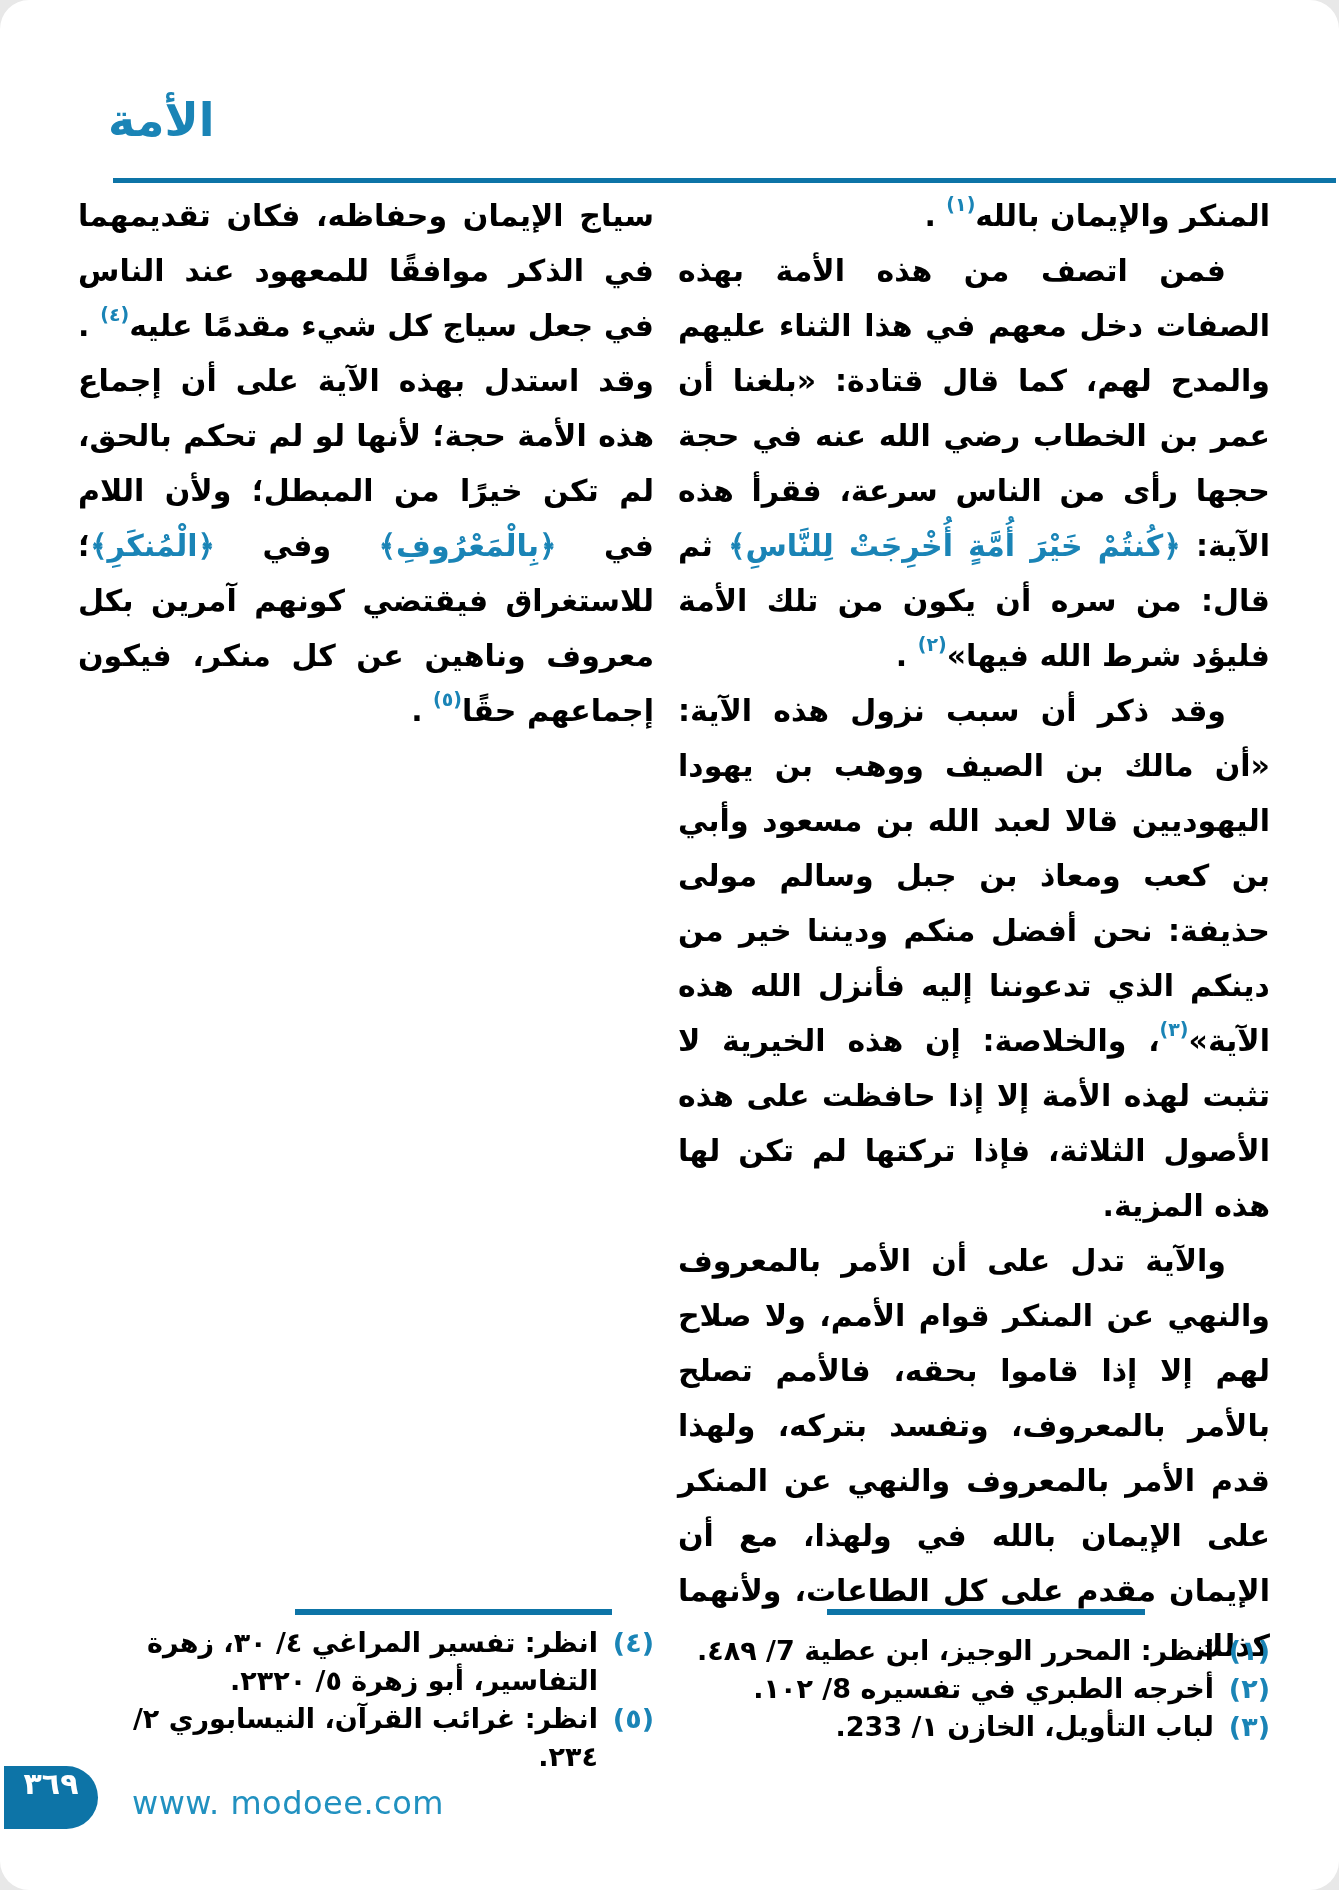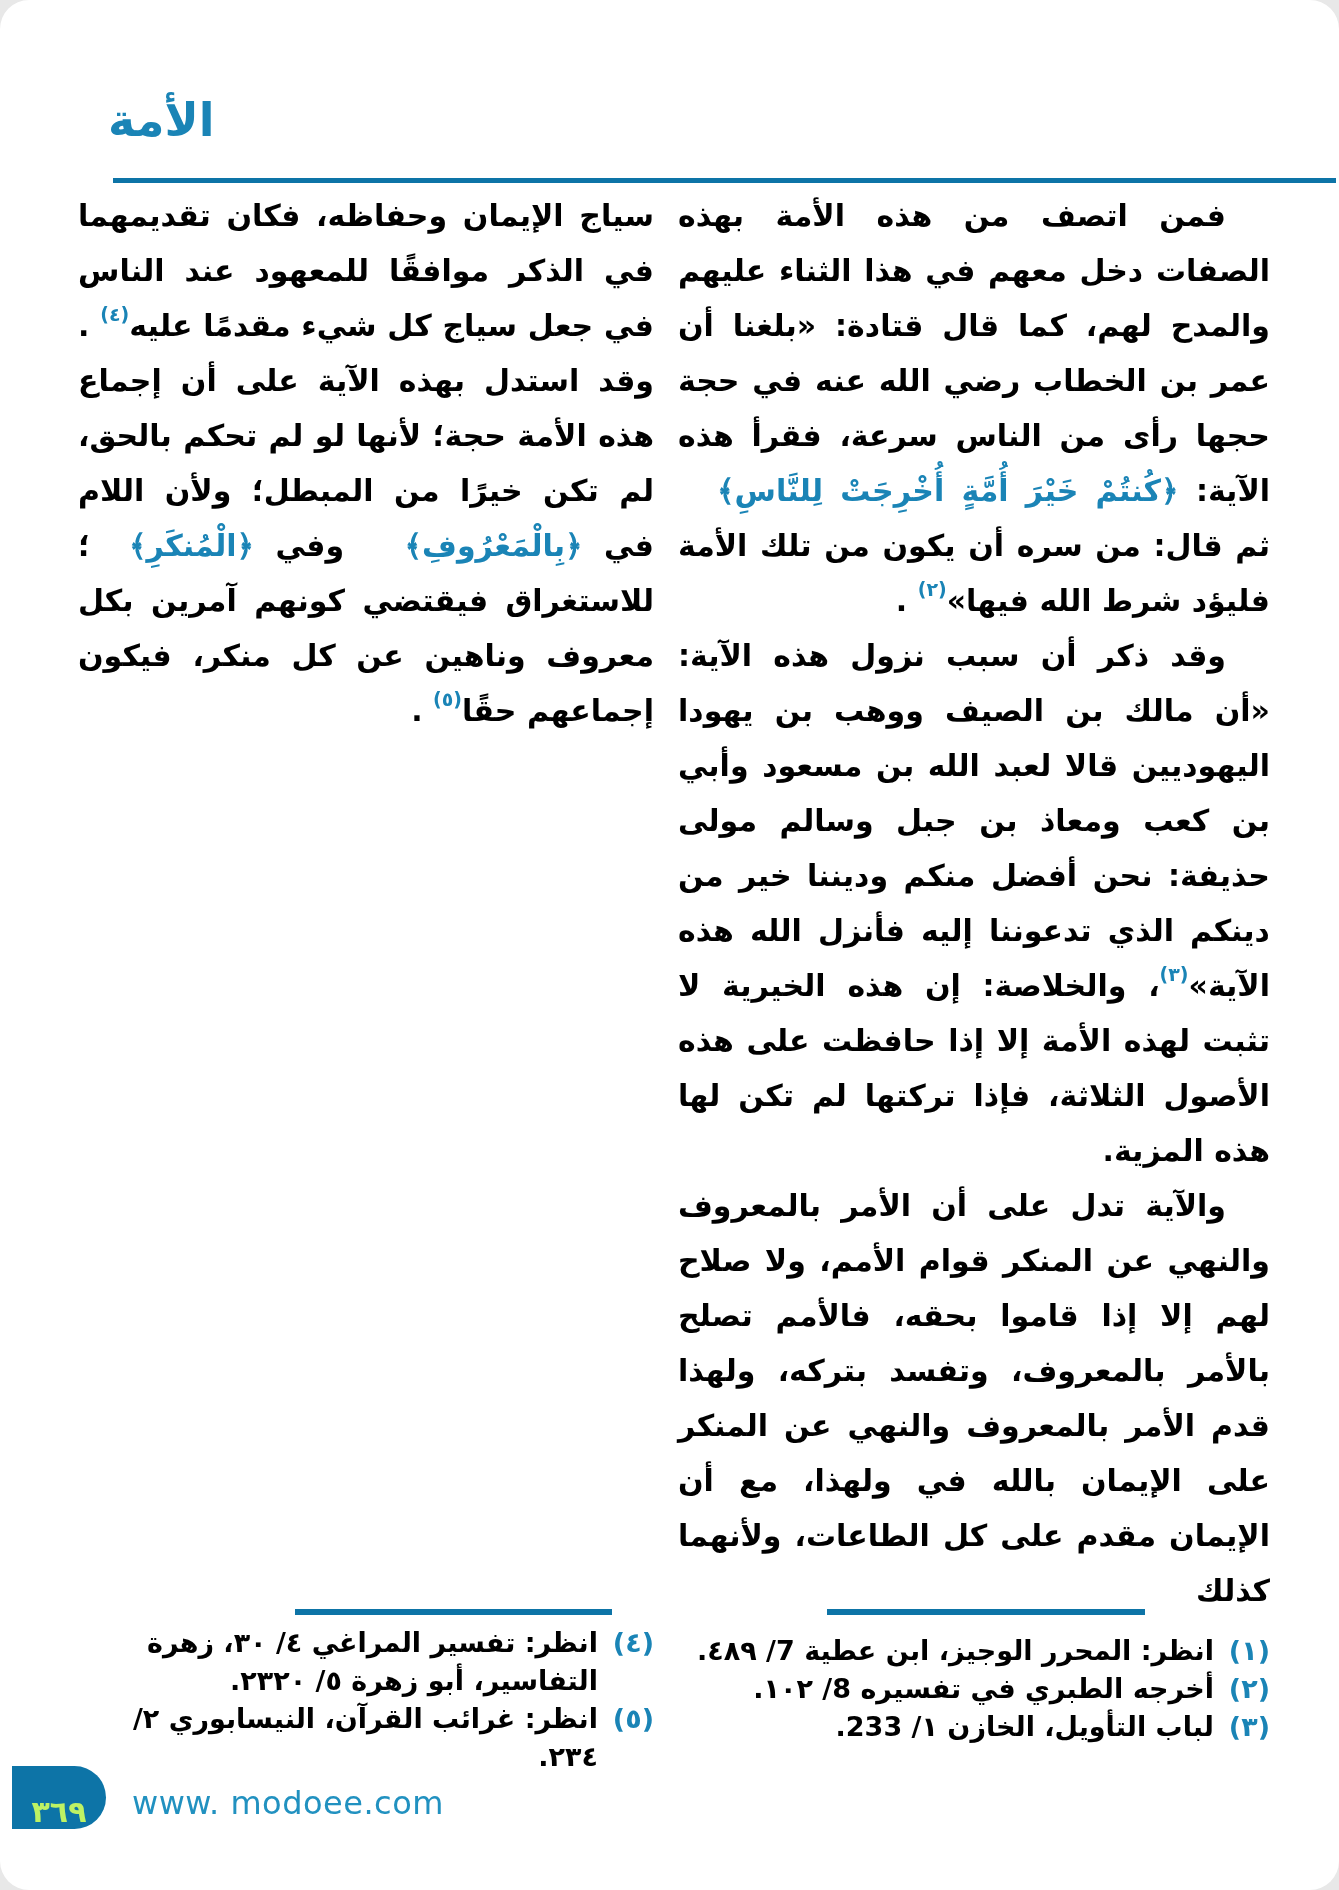--- a/index.html
+++ b/index.html
@@ -19,59 +19,60 @@
     background:var(--accent,#0d74a7);
   }
   .col {
     position:absolute; top:188px; direction:rtl; text-align:justify;
     color:#000; font-weight:bold; font-size:30px; line-height:55px;
   }
   .col-right { left:678px; width:592px; }
   .col-left  { left:78px;  width:576px; }
   .para { margin:0; }
   .para.indent { text-indent:44px; }
-  .seg-quran { color:var(--teal_text,#1a84b6);margin-left:39px; }
+  .seg-quran { color:var(--teal_text,#1a84b6); }
   .seg-note  {
     color:var(--teal_text,#1a84b6); font-size:19px; vertical-align:15px;
     font-weight:bold; line-height:0;
   }
   .fn-rule { position:absolute; top:1609px; height:6px; background:var(--accent,#0d74a7); }
   .fn-rule-left  { left:295px; width:317px; }
   .fn-rule-right { left:827px; width:318px; }
   .fn {
     position:absolute; direction:rtl; text-align:right;
     font-size:27px; line-height:38px; font-weight:bold; color:#000;
   }
   .fn-right { left:678px; top:1632px; width:592px; }
   .fn-left  { left:78px;  top:1624px; width:576px; }
   .fn-item { display:flex; gap:10px; }
   .fn-num  { color:var(--teal_text,#1a84b6); flex:0 0 auto; min-width:46px; }
   .fn-text { flex:1 1 auto;text-align:right; }
   .page-badge {
-    position:absolute; left:12px; top:1766px; width:94px; height:63px;
+    position:absolute; left:4px; top:1766px; width:94px; height:63px;
     background:var(--accent,#0d74a7); border-radius:0 32px 32px 0;
-    color:#bef264; display:flex; align-items:flex-end; justify-content:center;
+    color:#ffffff; display:flex; align-items:flex-start; justify-content:center;
     font-size:30px; font-weight:bold; direction:rtl;
   }
   .website {
     position:absolute; left:132px; top:1784px;
     color:var(--url_teal,#2191c0); font-size:32px; direction:ltr;
     letter-spacing:0.5px;
   }
 </style>
 </head>
 <body>
 
 <div class="page">
 
   <div class="header-title">الأمة</div>
 
   <div class="header-rule"></div>
 
   <div class="col col-right">
+      <p class="para"><span class="seg-text">المنكر والإيمان بالله</span><span class="seg-note">(١)</span><span class="seg-text"> .</span></p>
       <p class="para indent"><span class="seg-text">فمن اتصف من هذه الأمة بهذه الصفات دخل معهم في هذا الثناء عليهم والمدح لهم، كما قال قتادة: «بلغنا أن عمر بن الخطاب رضي الله عنه في حجة حجها رأى من الناس سرعة، فقرأ هذه الآية: </span><span class="seg-quran">﴿كُنتُمْ خَيْرَ أُمَّةٍ أُخْرِجَتْ لِلنَّاسِ﴾</span><span class="seg-text"> ثم قال: من سره أن يكون من تلك الأمة فليؤد شرط الله فيها»</span><span class="seg-note">(٢)</span><span class="seg-text"> .</span></p>
       <p class="para indent"><span class="seg-text">وقد ذكر أن سبب نزول هذه الآية: «أن مالك بن الصيف ووهب بن يهودا اليهوديين قالا لعبد الله بن مسعود وأبي بن كعب ومعاذ بن جبل وسالم مولى حذيفة: نحن أفضل منكم وديننا خير من دينكم الذي تدعوننا إليه فأنزل الله هذه الآية»</span><span class="seg-note">(٣)</span><span class="seg-text">، والخلاصة: إن هذه الخيرية لا تثبت لهذه الأمة إلا إذا حافظت على هذه الأصول الثلاثة، فإذا تركتها لم تكن لها هذه المزية.</span></p>
       <p class="para indent"><span class="seg-text">والآية تدل على أن الأمر بالمعروف والنهي عن المنكر قوام الأمم، ولا صلاح لهم إلا إذا قاموا بحقه، فالأمم تصلح بالأمر بالمعروف، وتفسد بتركه، ولهذا قدم الأمر بالمعروف والنهي عن المنكر على الإيمان بالله في ولهذا، مع أن الإيمان مقدم على كل الطاعات، ولأنهما كذلك</span></p>
     </div>
   <div class="col col-left">
       <p class="para"><span class="seg-text">سياج الإيمان وحفاظه، فكان تقديمهما في الذكر موافقًا للمعهود عند الناس في جعل سياج كل شيء مقدمًا عليه</span><span class="seg-note">(٤)</span><span class="seg-text"> . وقد استدل بهذه الآية على أن إجماع هذه الأمة حجة؛ لأنها لو لم تحكم بالحق، لم تكن خيرًا من المبطل؛ ولأن اللام في </span><span class="seg-quran">﴿بِالْمَعْرُوفِ﴾</span><span class="seg-text"> وفي </span><span class="seg-quran">﴿الْمُنكَرِ﴾</span><span class="seg-text">؛ للاستغراق فيقتضي كونهم آمرين بكل معروف وناهين عن كل منكر، فيكون إجماعهم حقًا</span><span class="seg-note">(٥)</span><span class="seg-text"> .</span></p>
     </div>
 
   <div class="fn-rule fn-rule-right"></div>
   <div class="fn-rule fn-rule-left"></div>

